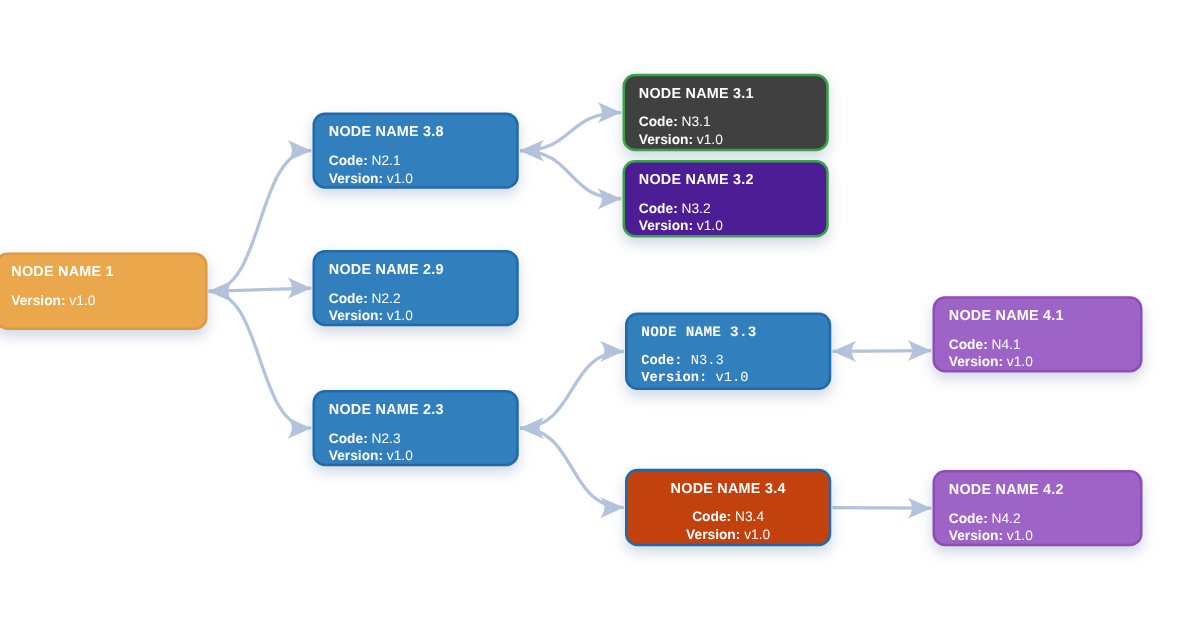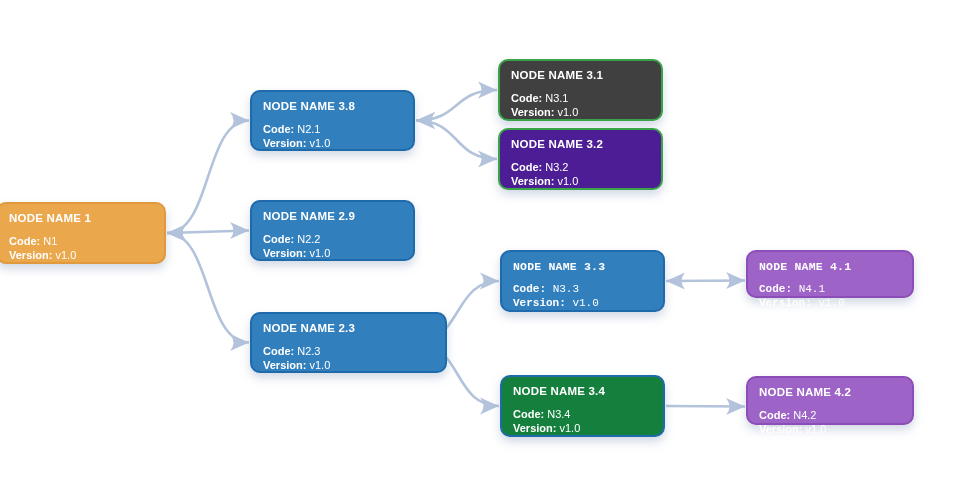--- a/index.html
+++ b/index.html
@@ -77,61 +77,60 @@
       <path d="M 416 342.5 L 435 334 Q 428 342.5 435 351 Z" fill="#B3C3DC"></path>
       <path d="M 666 281 L 745 280.5" fill="none" stroke="#B3C3DC" stroke-width="2.6"></path>
       <path d="M 745 280.5 L 726 272 Q 733 280.5 726 289 Z" fill="#B3C3DC"></path>
       <path d="M 666 281 L 685 272.5 Q 678 281 685 289.5 Z" fill="#B3C3DC"></path>
       <path d="M 666 406 L 745 406.5" fill="none" stroke="#B3C3DC" stroke-width="2.6"></path>
       <path d="M 745 406.5 L 726 398 Q 733 406.5 726 415 Z" fill="#B3C3DC"></path>
     </svg>
 
 <div class="node" style="left: -4px; top: 202px; width: 170px; height: 62px; background: rgb(234, 167, 76); border-color: rgb(224, 153, 60);">
       <div class="node-title">NODE NAME 1</div>
-      <div class="node-line"><span class="b">Code:</span> <span>N1</span></div>
       <div class="node-line"><span class="b">Version:</span> <span>v1.0</span></div>
     </div>
     <div class="node" style="left: 250px; top: 90px; width: 165px; height: 61px; background: rgb(50, 127, 190); border-color: rgb(31, 106, 171);">
       <div class="node-title">NODE NAME 3.8</div>
       <div class="node-line"><span class="b">Code:</span> <span>N2.1</span></div>
       <div class="node-line"><span class="b">Version:</span> <span>v1.0</span></div>
     </div>
     <div class="node" style="left: 250px; top: 200px; width: 165px; height: 61px; background: rgb(50, 127, 190); border-color: rgb(31, 106, 171);">
       <div class="node-title">NODE NAME 2.9</div>
       <div class="node-line"><span class="b">Code:</span> <span>N2.2</span></div>
       <div class="node-line"><span class="b">Version:</span> <span>v1.0</span></div>
     </div>
-    <div class="node" style="left: 250px; top: 312px; width: 197px; height: 61px; background: rgb(50, 127, 190); border-color: rgb(31, 106, 171);">
+    <div class="node" style="left: 250px; top: 312px; width: 165px; height: 61px; background: rgb(50, 127, 190); border-color: rgb(31, 106, 171);">
       <div class="node-title">NODE NAME 2.3</div>
       <div class="node-line"><span class="b">Code:</span> <span>N2.3</span></div>
       <div class="node-line"><span class="b">Version:</span> <span>v1.0</span></div>
     </div>
     <div class="node" style="left: 498px; top: 59px; width: 165px; height: 62px; background: #404040; border-color: rgb(58, 163, 72);">
       <div class="node-title">NODE NAME 3.1</div>
       <div class="node-line"><span class="b">Code:</span> <span>N3.1</span></div>
       <div class="node-line"><span class="b">Version:</span> <span>v1.0</span></div>
     </div>
     <div class="node" style="left: 498px; top: 128px; width: 165px; height: 62px; background: #4c1d95; border-color: rgb(58, 163, 72);">
       <div class="node-title">NODE NAME 3.2</div>
       <div class="node-line"><span class="b">Code:</span> <span>N3.2</span></div>
       <div class="node-line"><span class="b">Version:</span> <span>v1.0</span></div>
     </div>
     <div class="node" style="left: 500px; top: 250px; width: 165px; height: 62px; background: rgb(50, 127, 190); border-color: rgb(31, 106, 171); font-family: Liberation Mono, monospace;">
       <div class="node-title">NODE NAME 3.3</div>
       <div class="node-line"><span class="b">Code:</span> <span>N3.3</span></div>
       <div class="node-line"><span class="b">Version:</span> <span>v1.0</span></div>
     </div>
-    <div class="node" style="left: 500px; top: 375px; width: 165px; height: 62px; background: #15803d; border-color: rgb(31, 106, 171);">
+    <div class="node" style="left: 500px; top: 375px; width: 165px; height: 62px; background: #c2410c; border-color: rgb(31, 106, 171); text-align: center;">
       <div class="node-title">NODE NAME 3.4</div>
       <div class="node-line"><span class="b">Code:</span> <span>N3.4</span></div>
       <div class="node-line"><span class="b">Version:</span> <span>v1.0</span></div>
     </div>
-    <div class="node" style="left: 746px; top: 250px; width: 168px; height: 48px; background: rgb(157, 99, 198); border-color: rgb(140, 77, 185); font-family: Liberation Mono, monospace;">
+    <div class="node" style="left: 746px; top: 237px; width: 168px; height: 61px; background: rgb(157, 99, 198); border-color: rgb(140, 77, 185);">
       <div class="node-title">NODE NAME 4.1</div>
       <div class="node-line"><span class="b">Code:</span> <span>N4.1</span></div>
       <div class="node-line"><span class="b">Version:</span> <span>v1.0</span></div>
     </div>
-    <div class="node" style="left: 746px; top: 376px; width: 168px; height: 49px; background: rgb(157, 99, 198); border-color: rgb(140, 77, 185);">
+    <div class="node" style="left: 746px; top: 376px; width: 168px; height: 61px; background: rgb(157, 99, 198); border-color: rgb(140, 77, 185);">
       <div class="node-title">NODE NAME 4.2</div>
       <div class="node-line"><span class="b">Code:</span> <span>N4.2</span></div>
       <div class="node-line"><span class="b">Version:</span> <span>v1.0</span></div>
     </div>
   </div>
 
 </body></html>

